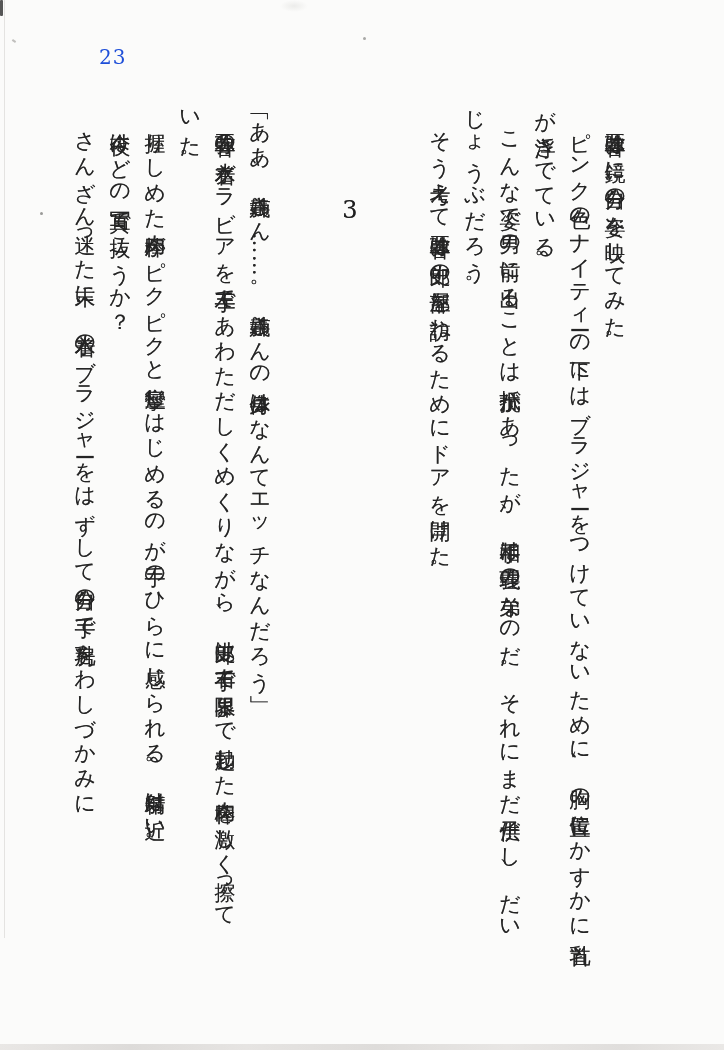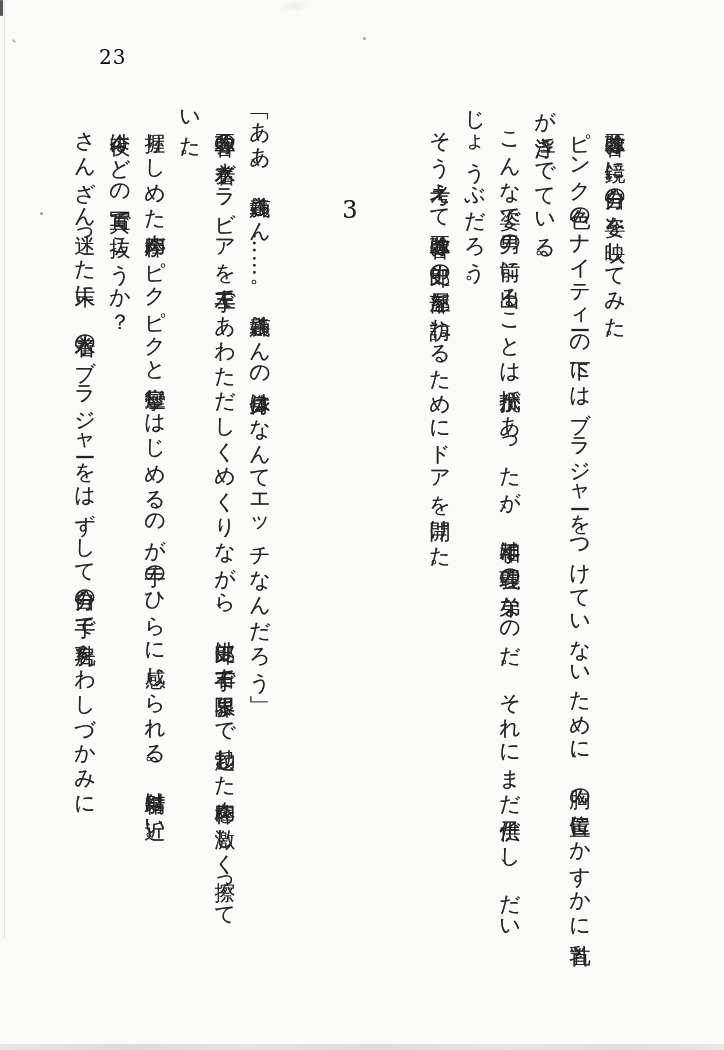--- a/index.html
+++ b/index.html
@@ -14,21 +14,21 @@
     overflow: hidden;
     font-family: "DejaVu Serif", "Liberation Serif", serif;
   }
   
   .page-number {
     position: absolute;
     left: 99px;
     top: 45px;
     font-size: 20px;
     letter-spacing: 1px;
-    color: #000000;
+    color: #1d4ed8;
   }
   
   .text-block {
     position: absolute;
     top: 96px;
     right: 92px;
     height: 846px;
     writing-mode: vertical-rl;
     text-orientation: mixed;
     font-size: 21px;

